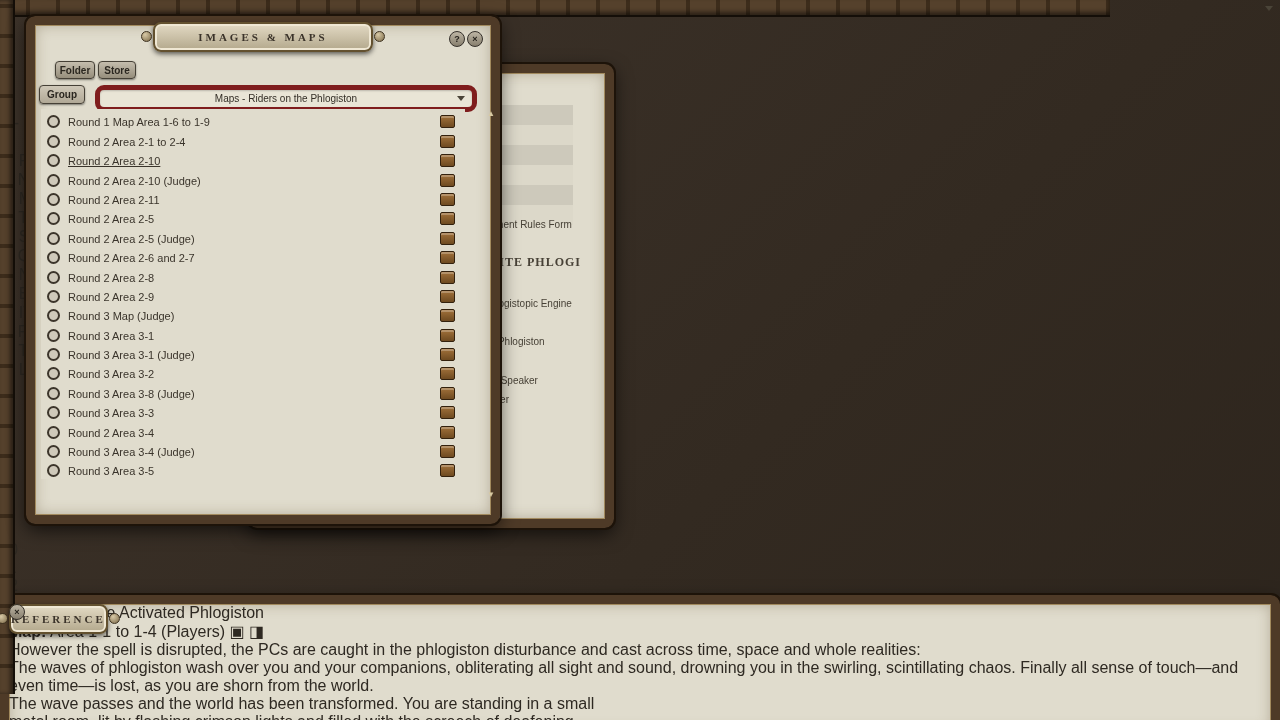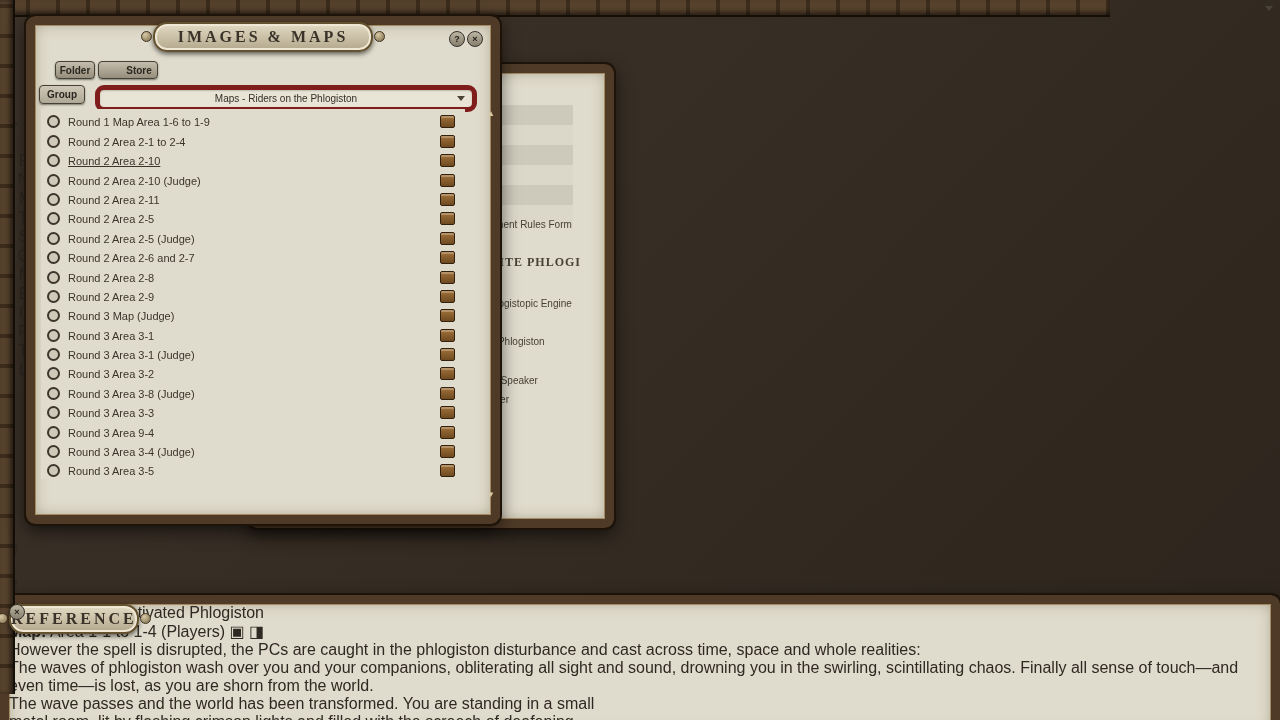--- a/index.html
+++ b/index.html
@@ -12,38 +12,38 @@
     background:repeating-linear-gradient(90deg,#55412c 0 26px,#3c2c1b 26px 30px);
     border-bottom:2px solid #140e08;box-shadow:inset 0 -3px 4px rgba(0,0,0,.5);}
   #frame-left{position:absolute;left:0;top:0;width:13px;height:694px;z-index:2;
     background:repeating-linear-gradient(0deg,#55412c 0 26px,#3c2c1b 26px 30px);
     border-right:2px solid #140e08;box-shadow:inset -3px 0 4px rgba(0,0,0,.5);}
 
   
   .win{position:absolute;background:#e0dccd;border:9px solid #4e3a27;border-radius:9px;
     outline:2px solid #1d1309;box-shadow:0 6px 18px rgba(0,0,0,.65),inset 0 0 0 1px #a28a5e,inset 0 0 14px rgba(90,70,40,.35);}
   .plate{position:absolute;height:26px;background:linear-gradient(#e3dac4,#b3a88c);
-    border:2px solid #63512f;border-radius:14px;box-shadow:0 2px 5px rgba(0,0,0,.6),inset 0 0 0 2px #efe7d3;
-    font-family:"Liberation Serif",serif;font-weight:bold;letter-spacing:3px;font-size:16px;color:#3b332a;
+    border:2px solid #63512f;border-radius:8px;box-shadow:0 2px 5px rgba(0,0,0,.6),inset 0 0 0 2px #efe7d3;
+    font-family:"Liberation Serif",serif;font-weight:bold;letter-spacing:3px;font-size:11px;color:#3b332a;
     display:flex;align-items:center;justify-content:center;z-index:5;}
   .plate::before,.plate::after{content:"";position:absolute;top:7px;width:9px;height:9px;border-radius:50%;
     background:radial-gradient(circle at 35% 30%,#d8c9a6,#7c6a48);border:1px solid #3e3категория01;border:1px solid #3e3220;}
   .plate::before{left:-14px;} .plate::after{right:-14px;}
   .circle-btn{position:absolute;width:14px;height:14px;border-radius:50%;
     background:linear-gradient(#bdb5a4,#877f6e);border:1px solid #35302a;
     font-size:9px;font-weight:bold;color:#24201a;display:flex;align-items:center;justify-content:center;cursor:default;z-index:6;}
 
   
   #win-images{left:26px;top:16px;width:456px;height:490px;z-index:40;}
   #im-plate{left:50%;transform:translateX(-50%);top:-3px;width:216px;}
   #im-help{right:26px;top:6px;} #im-close{right:8px;top:6px;}
   .chip{position:absolute;background:linear-gradient(#c4bdad,#968e7c);border:1px solid #45403六;border:1px solid #454036;border-radius:4px;
     font-size:10px;font-weight:bold;color:#2b2720;display:flex;align-items:center;justify-content:center;box-shadow:0 1px 2px rgba(0,0,0,.45);}
   #btn-folder{left:20px;top:36px;width:38px;height:16px;}
-  #btn-store{left:63px;top:36px;width:36px;height:16px;padding-left:22px;}
+  #btn-store{left:63px;top:36px;width:36px;height:16px;}
   #group-chip{left:4px;top:60px;width:44px;height:17px;background:linear-gradient(#cfc8b8,#b0a896);}
   #group-select{position:absolute;left:60px;top:60px;width:372px;height:17px;background:#e9e5d6;
     border:5px solid #7f1d1d;border-radius:9px;font-size:10px;color:#33:d;color:#332e26;display:flex;align-items:center;justify-content:center;box-shadow:inset 0 1px 2px rgba(0,0,0,.2);}
   .dd-arrow{position:absolute;right:7px;top:6px;width:0;height:0;border-left:4px solid transparent;border-right:4px solid transparent;border-top:5px solid #4a4438;}
   #maps-list{position:absolute;left:6px;top:84px;width:424px;height:370px;background:#e0dccd;}
   .list-row{position:relative;height:19.4px;display:flex;align-items:flex-end;cursor:default;}
   .row-bullet{width:9px;height:9px;border:2px solid #3c352b;border-radius:50%;background:#cfc9ba;margin:0 8px 0 6px;flex:none;}
   .row-label{font-size:11px;color:#3a342b;white-space:nowrap;overflow:hidden;flex:1;}
   .list-row.u .row-label{text-decoration:underline;margin-top:21px;}
   .map-chip{width:13px;height:11px;background:linear-gradient(#a1713a,#6e4a20);border:1px solid #33210d;border-radius:2px;margin-right:10px;flex:none;box-shadow:inset 0 2px 0 rgba(255,255,255,.25);}
@@ -485,21 +485,21 @@
     <span class="row-label">Round 3 Area 3-8 (Judge)</span>
     <span class="map-chip"></span>
   </div>
         <div class="list-row">
     <span class="row-bullet"></span>
     <span class="row-label">Round 3 Area 3-3</span>
     <span class="map-chip"></span>
   </div>
         <div class="list-row">
     <span class="row-bullet"></span>
-    <span class="row-label">Round 3 Area 9-4</span>
+    <span class="row-label">Round 2 Area 3-4</span>
     <span class="map-chip"></span>
   </div>
         <div class="list-row">
     <span class="row-bullet"></span>
     <span class="row-label">Round 3 Area 3-4 (Judge)</span>
     <span class="map-chip"></span>
   </div>
         <div class="list-row">
     <span class="row-bullet"></span>
     <span class="row-label">Round 3 Area 3-5</span>

